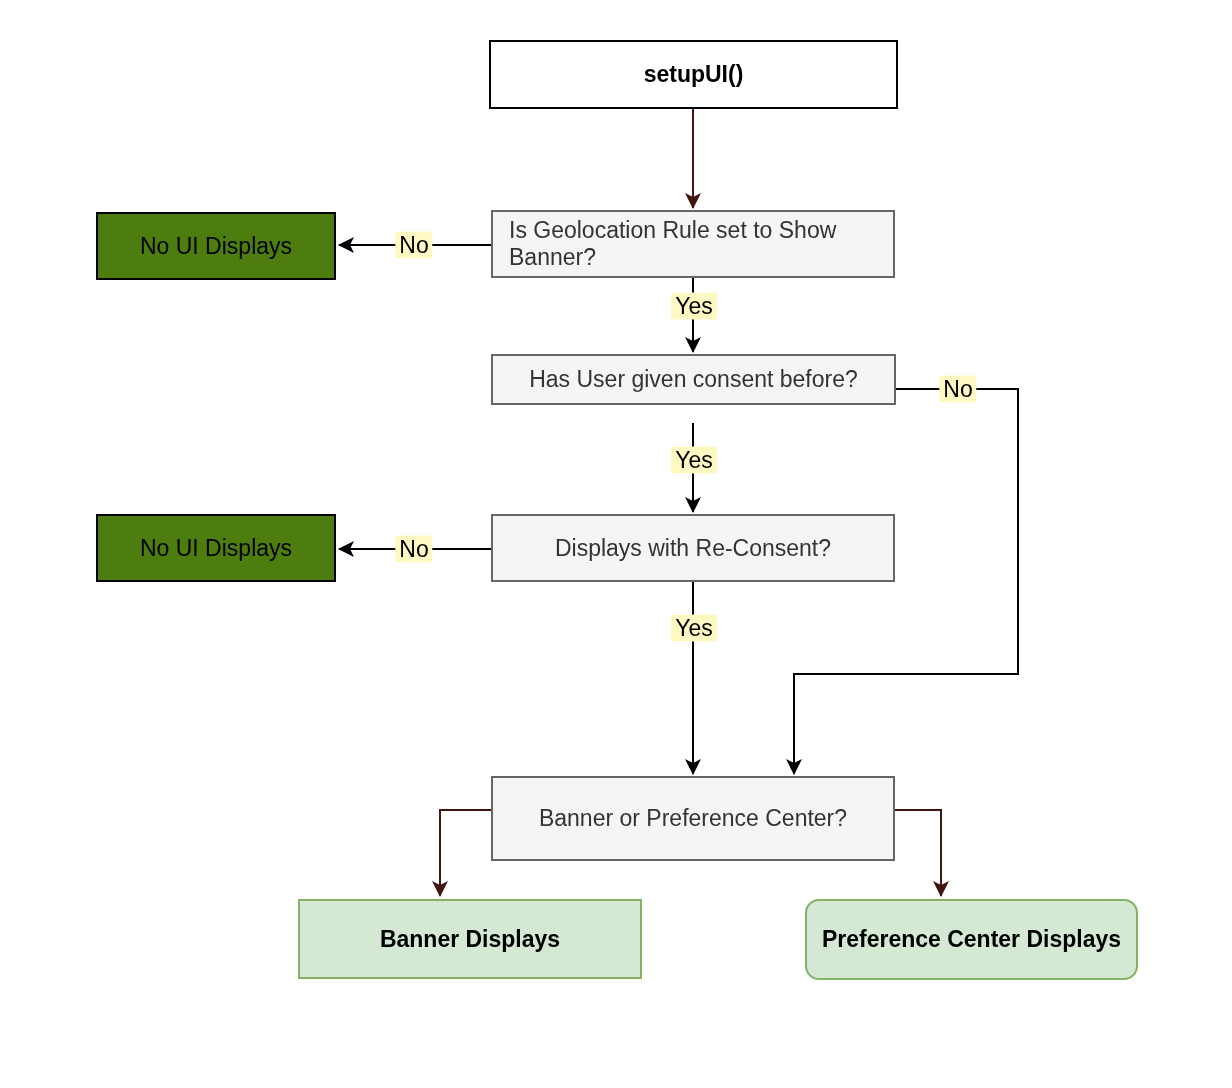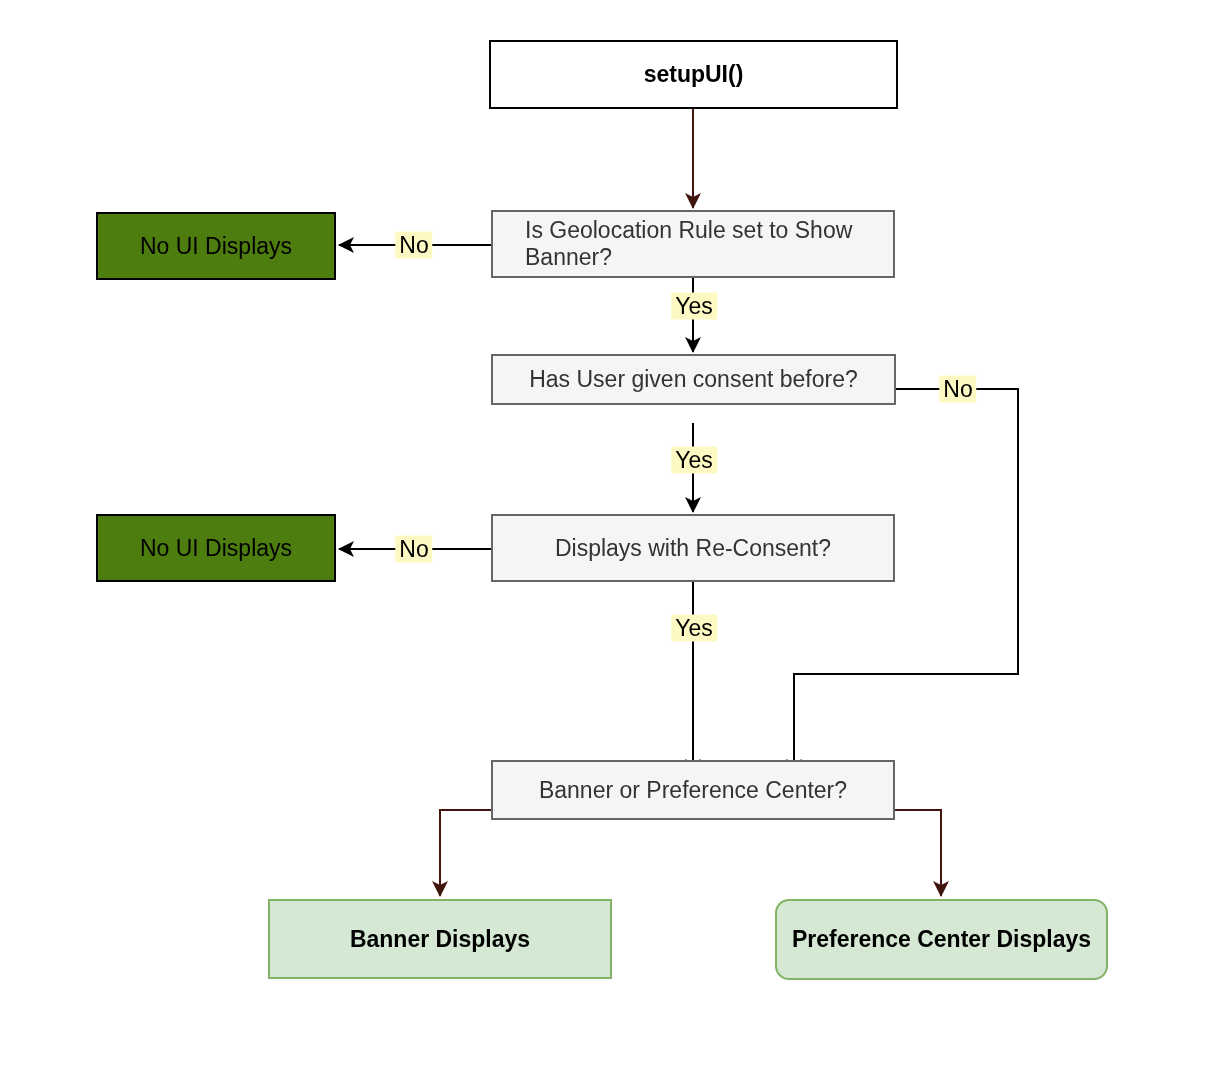--- a/index.html
+++ b/index.html
@@ -47,20 +47,21 @@
   .node--plain {
     background: #4d7c0f;
     border: 2.5px solid #000000;
     color: #000000;
   }
   .node--result {
     background: #d5e8d4;
     border: 2px solid #82b366;
     color: #000000;
     font-weight: 700;
+    margin-left: 30px;
   }
   .edge-label {
     position: absolute;
     transform: translate(-50%, -50%);
     background: #fef9c3;
     padding: 0 4px;
     font-size: 23px;
     color: #000000;
     white-space: nowrap;
   }
@@ -86,31 +87,31 @@
     <path d="M896,389 L1018,389 L1018,674 L794,674 L794,774" fill="none" stroke="#000000" stroke-width="2" marker-end="url(#arrowBlack)"></path>
     <path d="M693,423 L693,512" fill="none" stroke="#000000" stroke-width="2" marker-end="url(#arrowBlack)"></path>
     <path d="M491,549 L339,549" fill="none" stroke="#000000" stroke-width="2" marker-end="url(#arrowBlack)"></path>
     <path d="M693,582 L693,774" fill="none" stroke="#000000" stroke-width="2" marker-end="url(#arrowBlack)"></path>
     <path d="M491,810 L440,810 L440,896" fill="none" stroke="#42140E" stroke-width="2" marker-end="url(#arrowMaroon)"></path>
     <path d="M895,810 L941,810 L941,896" fill="none" stroke="#42140E" stroke-width="2" marker-end="url(#arrowMaroon)"></path>
   </svg>
 
   <div class="node node--start" style="left:489px; top:40px; width:409px; height:69px;">setupUI()</div>
 
-  <div class="node node--question" style="left:491px; top:210px; width:404px; height:68px; padding:0 32px;">Is Geolocation Rule set to Show Banner?</div>
+  <div class="node node--question" style="left:491px; top:210px; width:404px; height:68px; padding:0 16px;">Is Geolocation Rule set to Show Banner?</div>
 
   <div class="node node--plain" style="left:96px; top:212px; width:240px; height:68px;">No UI Displays</div>
 
   <div class="node node--question" style="left:491px; top:354px; width:405px; height:51px;">Has User given consent before?</div>
 
   <div class="node node--plain" style="left:96px; top:514px; width:240px; height:68px;">No UI Displays</div>
 
   <div class="node node--question" style="left:491px; top:514px; width:404px; height:68px;">Displays with Re-Consent?</div>
 
-  <div class="node node--question" style="left:491px; top:760px; width:404px; height:60px;">Banner or Preference Center?</div>
+  <div class="node node--question" style="left:491px; top:776px; width:404px; height:85px;">Banner or Preference Center?</div>
 
   <div class="node node--result" style="left:268px; top:899px; width:344px; height:80px;">Banner Displays</div>
 
   <div class="node node--result" style="left:775px; top:899px; width:333px; height:81px;border-radius:14px;">Preference Center Displays</div>
 
   <div class="edge-label" style="left:414px; top:245px;">No</div>
   <div class="edge-label" style="left:694px; top:306px;">Yes</div>
   <div class="edge-label" style="left:958px; top:389px;">No</div>
   <div class="edge-label" style="left:694px; top:460px;">Yes</div>
   <div class="edge-label" style="left:414px; top:549px;">No</div>

